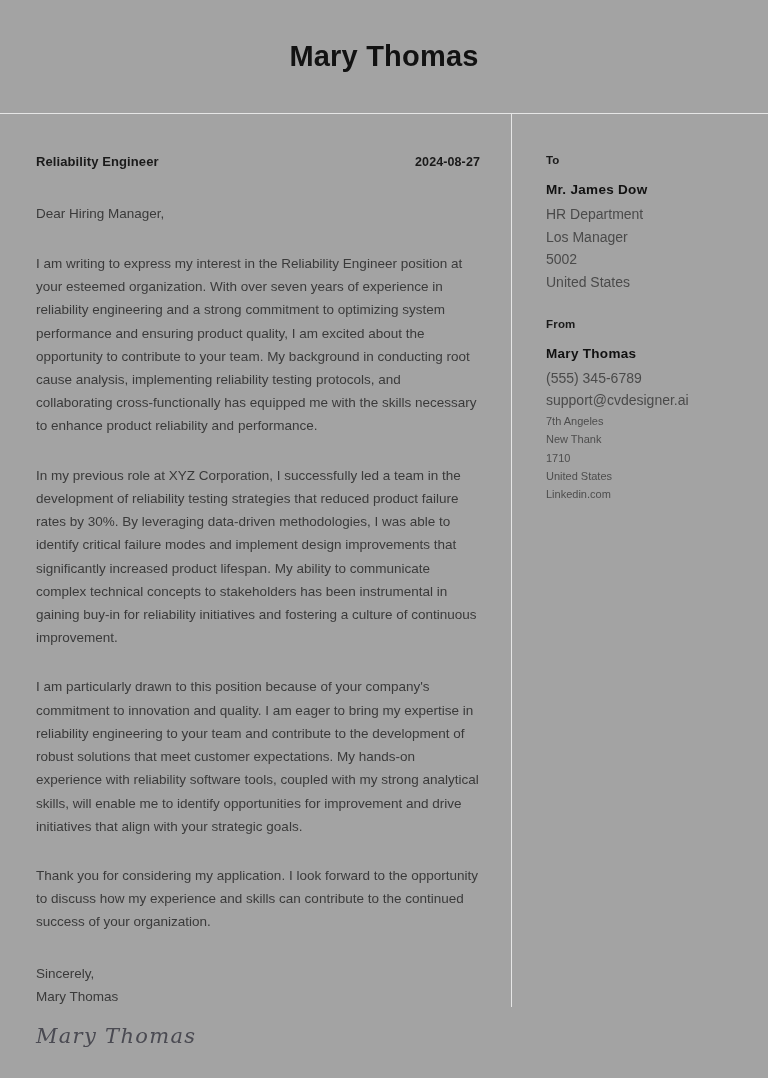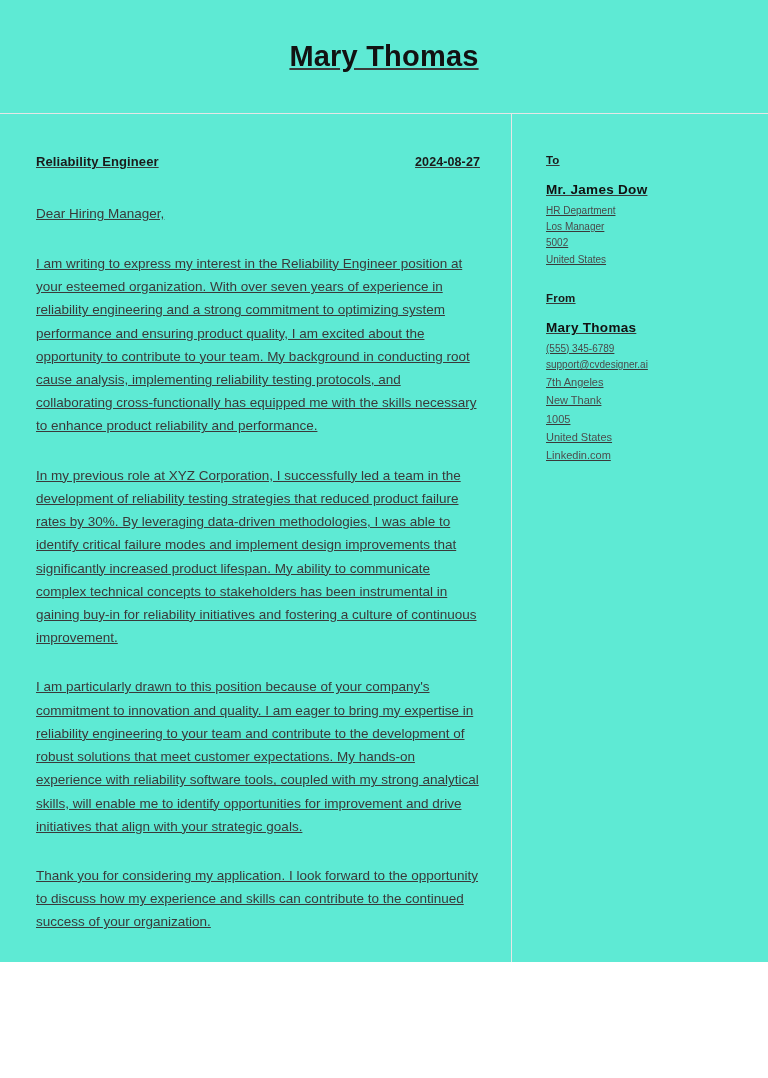--- a/index.html
+++ b/index.html
@@ -11,25 +11,24 @@
     width: 768px;
     height: 1078px;
     font-family: "Liberation Sans", sans-serif;
     color: #3a3a3a;
     -webkit-font-smoothing: antialiased;
   }
 
   .page {
     position: relative;
     width: 768px;
-    height: 962px;
-    background: #5eead4;
+    height: 1078px;
+    background: #a3a3a3;
     box-sizing: border-box;
     overflow: hidden;
-    text-decoration: underline;
   }
 
   
   .header {
     height: 114px;
     display: flex;
     align-items: center;
     justify-content: center;
     border-bottom: 1px solid #e6e6e6;
     box-sizing: border-box;
@@ -133,21 +132,21 @@
   }
   .side-block { margin-bottom: 24px; }
   .side-name {
     font-size: 13.5px;
     font-weight: bold;
     color: #111111;
     margin-bottom: 6px;
     letter-spacing: 0.3px;
   }
   .side-line {
-    font-size: 10px;
+    font-size: 14px;
     line-height: 1.62;
     color: #4a4a4a;
   }
   .side-line-sm {
     font-size: 11px;
     line-height: 1.66;
     color: #4d4d4d;
   }
 </style>
 </head>
@@ -197,21 +196,21 @@
         <div class="side-line">United States</div>
       </div>
 
       <div class="side-block">
         <div class="side-label">From</div>
         <div class="side-name">Mary Thomas</div>
         <div class="side-line">(555) 345-6789</div>
         <div class="side-line">support@cvdesigner.ai</div>
         <div class="side-line-sm">7th Angeles</div>
         <div class="side-line-sm">New Thank</div>
-        <div class="side-line-sm">1005</div>
+        <div class="side-line-sm">1710</div>
         <div class="side-line-sm">United States</div>
         <div class="side-line-sm">Linkedin.com</div>
       </div>
 
     </div>
 
   </div>
 
 </div>
 

